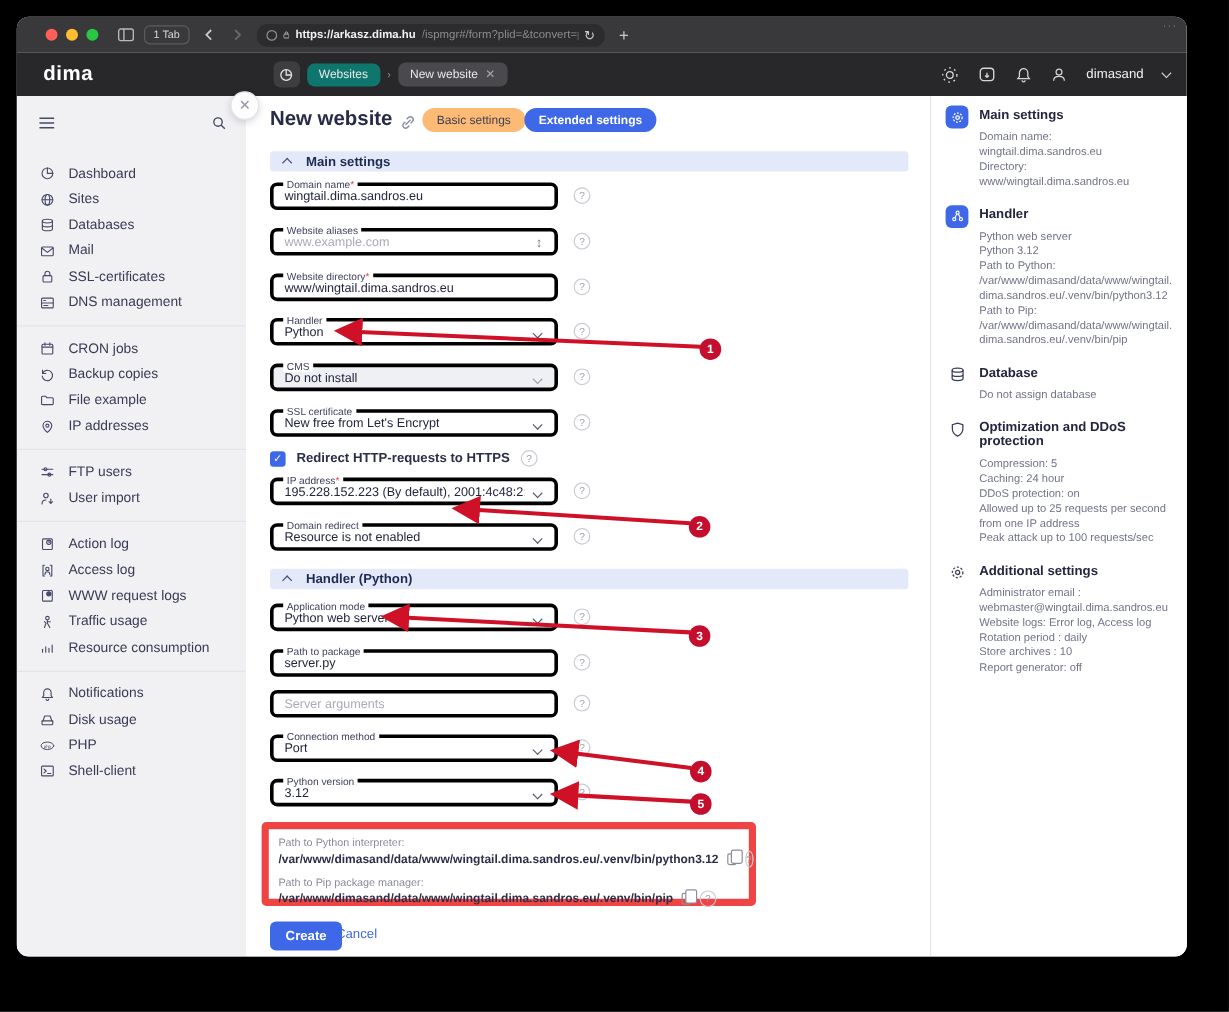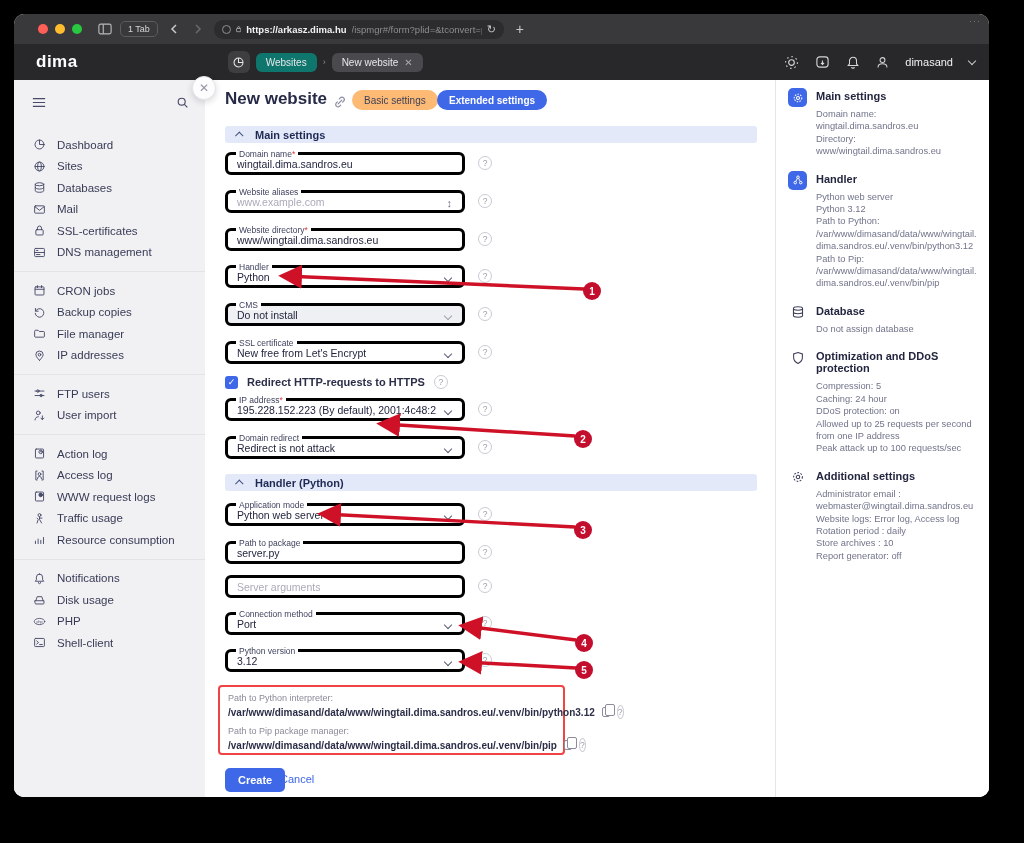--- a/index.html
+++ b/index.html
@@ -67,21 +67,21 @@
   .fval { font-size:10.5px; color:#23263f; white-space:nowrap; overflow:hidden; max-width:200px; }
   .fval.ph { color:#a9abb8; }
   .chev { width:6px; height:6px; border-right:1.3px solid #5a5d72; border-bottom:1.3px solid #5a5d72; transform:rotate(45deg); position:absolute; right:11px; top:7px; }
   .stepper { position:absolute; right:10px; top:4px; color:#6f7284; font-size:11px; }
   .help { position:absolute; left:253px; top:4px; width:14px; height:14px; border:1px solid #c9cbd4; border-radius:50%; color:#9b9da8; font-size:8.5px; display:flex; align-items:center; justify-content:center; }
   .cbx-row { position:absolute; left:20px; display:flex; align-items:center; gap:9px; }
   .cbx { width:13px; height:13px; background:#3e68e7; border-radius:3px; color:#fff; font-size:9px; display:flex; align-items:center; justify-content:center; }
   .cbx-lab { font-size:11px; font-weight:bold; color:#2b2e48; }
   .help-inline { width:14px; height:14px; border:1px solid #c9cbd4; border-radius:50%; color:#9b9da8; font-size:8.5px; display:flex; align-items:center; justify-content:center; }
 
-  .pinkbox { position:absolute; left:13px; top:605px; width:347px; height:70px; border:2px solid #ef4444; border-radius:4px; padding:6px 8px; }
+  .pinkbox { position:absolute; left:13px; top:605px; width:412px; height:70px; border:6px solid #ef4444; border-radius:4px; padding:6px 8px; }
   .pb-lab { font-size:9px; color:#8a8b99; margin-bottom:2px; }
   .pb-row { display:flex; align-items:center; gap:7px; margin-bottom:7px; }
   .pb-path { font-size:10px; font-weight:bold; color:#2b2e48; white-space:nowrap; }
   .copyic { position:relative; width:8px; height:10px; border:1.1px solid #8b8d9a; border-radius:2px; flex:none; }
   .copyic::before { content:""; position:absolute; left:2px; top:-4px; width:8px; height:10px; border:1.1px solid #8b8d9a; border-radius:2px; background:#fff; }
 
   .btn-create { position:absolute; left:20px; top:688px; background:#3e68e7; color:#fff; font-size:11px; font-weight:bold; border:none; border-radius:5px; padding:6px 13px; cursor:pointer; }
   .btn-cancel { position:absolute; left:75px; top:693px; color:#3e68e7; font-size:11px; cursor:pointer; background:none; border:none; }
 
   .arrows { position:absolute; left:0; top:0; width:570px; height:717px; pointer-events:none; z-index:20; }
@@ -245,21 +245,21 @@
             <svg class="si" viewBox="0 0 16 16">
               <path d="M3.2 6.2 A5.3 5.3 0 1 1 2.7 9"></path>
               <path d="M3 3 v3.4 h3.4" fill="none"></path>
             </svg>
             <span>Backup copies</span>
           </div>
         <div class="nav-item">
             <svg class="si" viewBox="0 0 16 16">
               <path d="M2 5 a1 1 0 0 1 1-1 h3.2 L7.7 5.5 H13 a1 1 0 0 1 1 1 V11.5 a1 1 0 0 1 -1 1 H3 a1 1 0 0 1 -1-1 z"></path>
             </svg>
-            <span>File manager</span>
+            <span>File example</span>
           </div>
         <div class="nav-item">
             <svg class="si" viewBox="0 0 16 16">
               <path d="M8 14 C8 14 3.5 9.8 3.5 7 a4.5 4.5 0 0 1 9 0 C12.5 9.8 8 14 8 14 z"></path>
               <circle cx="8" cy="7" r="1.6"></circle>
             </svg>
             <span>IP addresses</span>
           </div>
         <div class="nav-div"></div>
         <div class="nav-item">
@@ -429,21 +429,21 @@
             <span class="flabel"><span>IP address</span><span class="req">*</span></span>
             <span class="fval">195.228.152.223 (By default), 2001:4c48:2:a348:54e1…</span>
             <span class="chev"></span>
           </div>
         <span class="help">?</span>
       </div>
 
       <div class="frow" style="top:356px">
         <div class="field">
             <span class="flabel"><span>Domain redirect</span></span>
-            <span class="fval">Redirect is not attack</span>
+            <span class="fval">Resource is not enabled</span>
             <span class="chev"></span>
           </div>
         <span class="help">?</span>
       </div>
 
       <div class="secbar" style="top:394px">
           <span class="sec-chev"></span>
           <span>Handler (Python)</span>
         </div>
 

